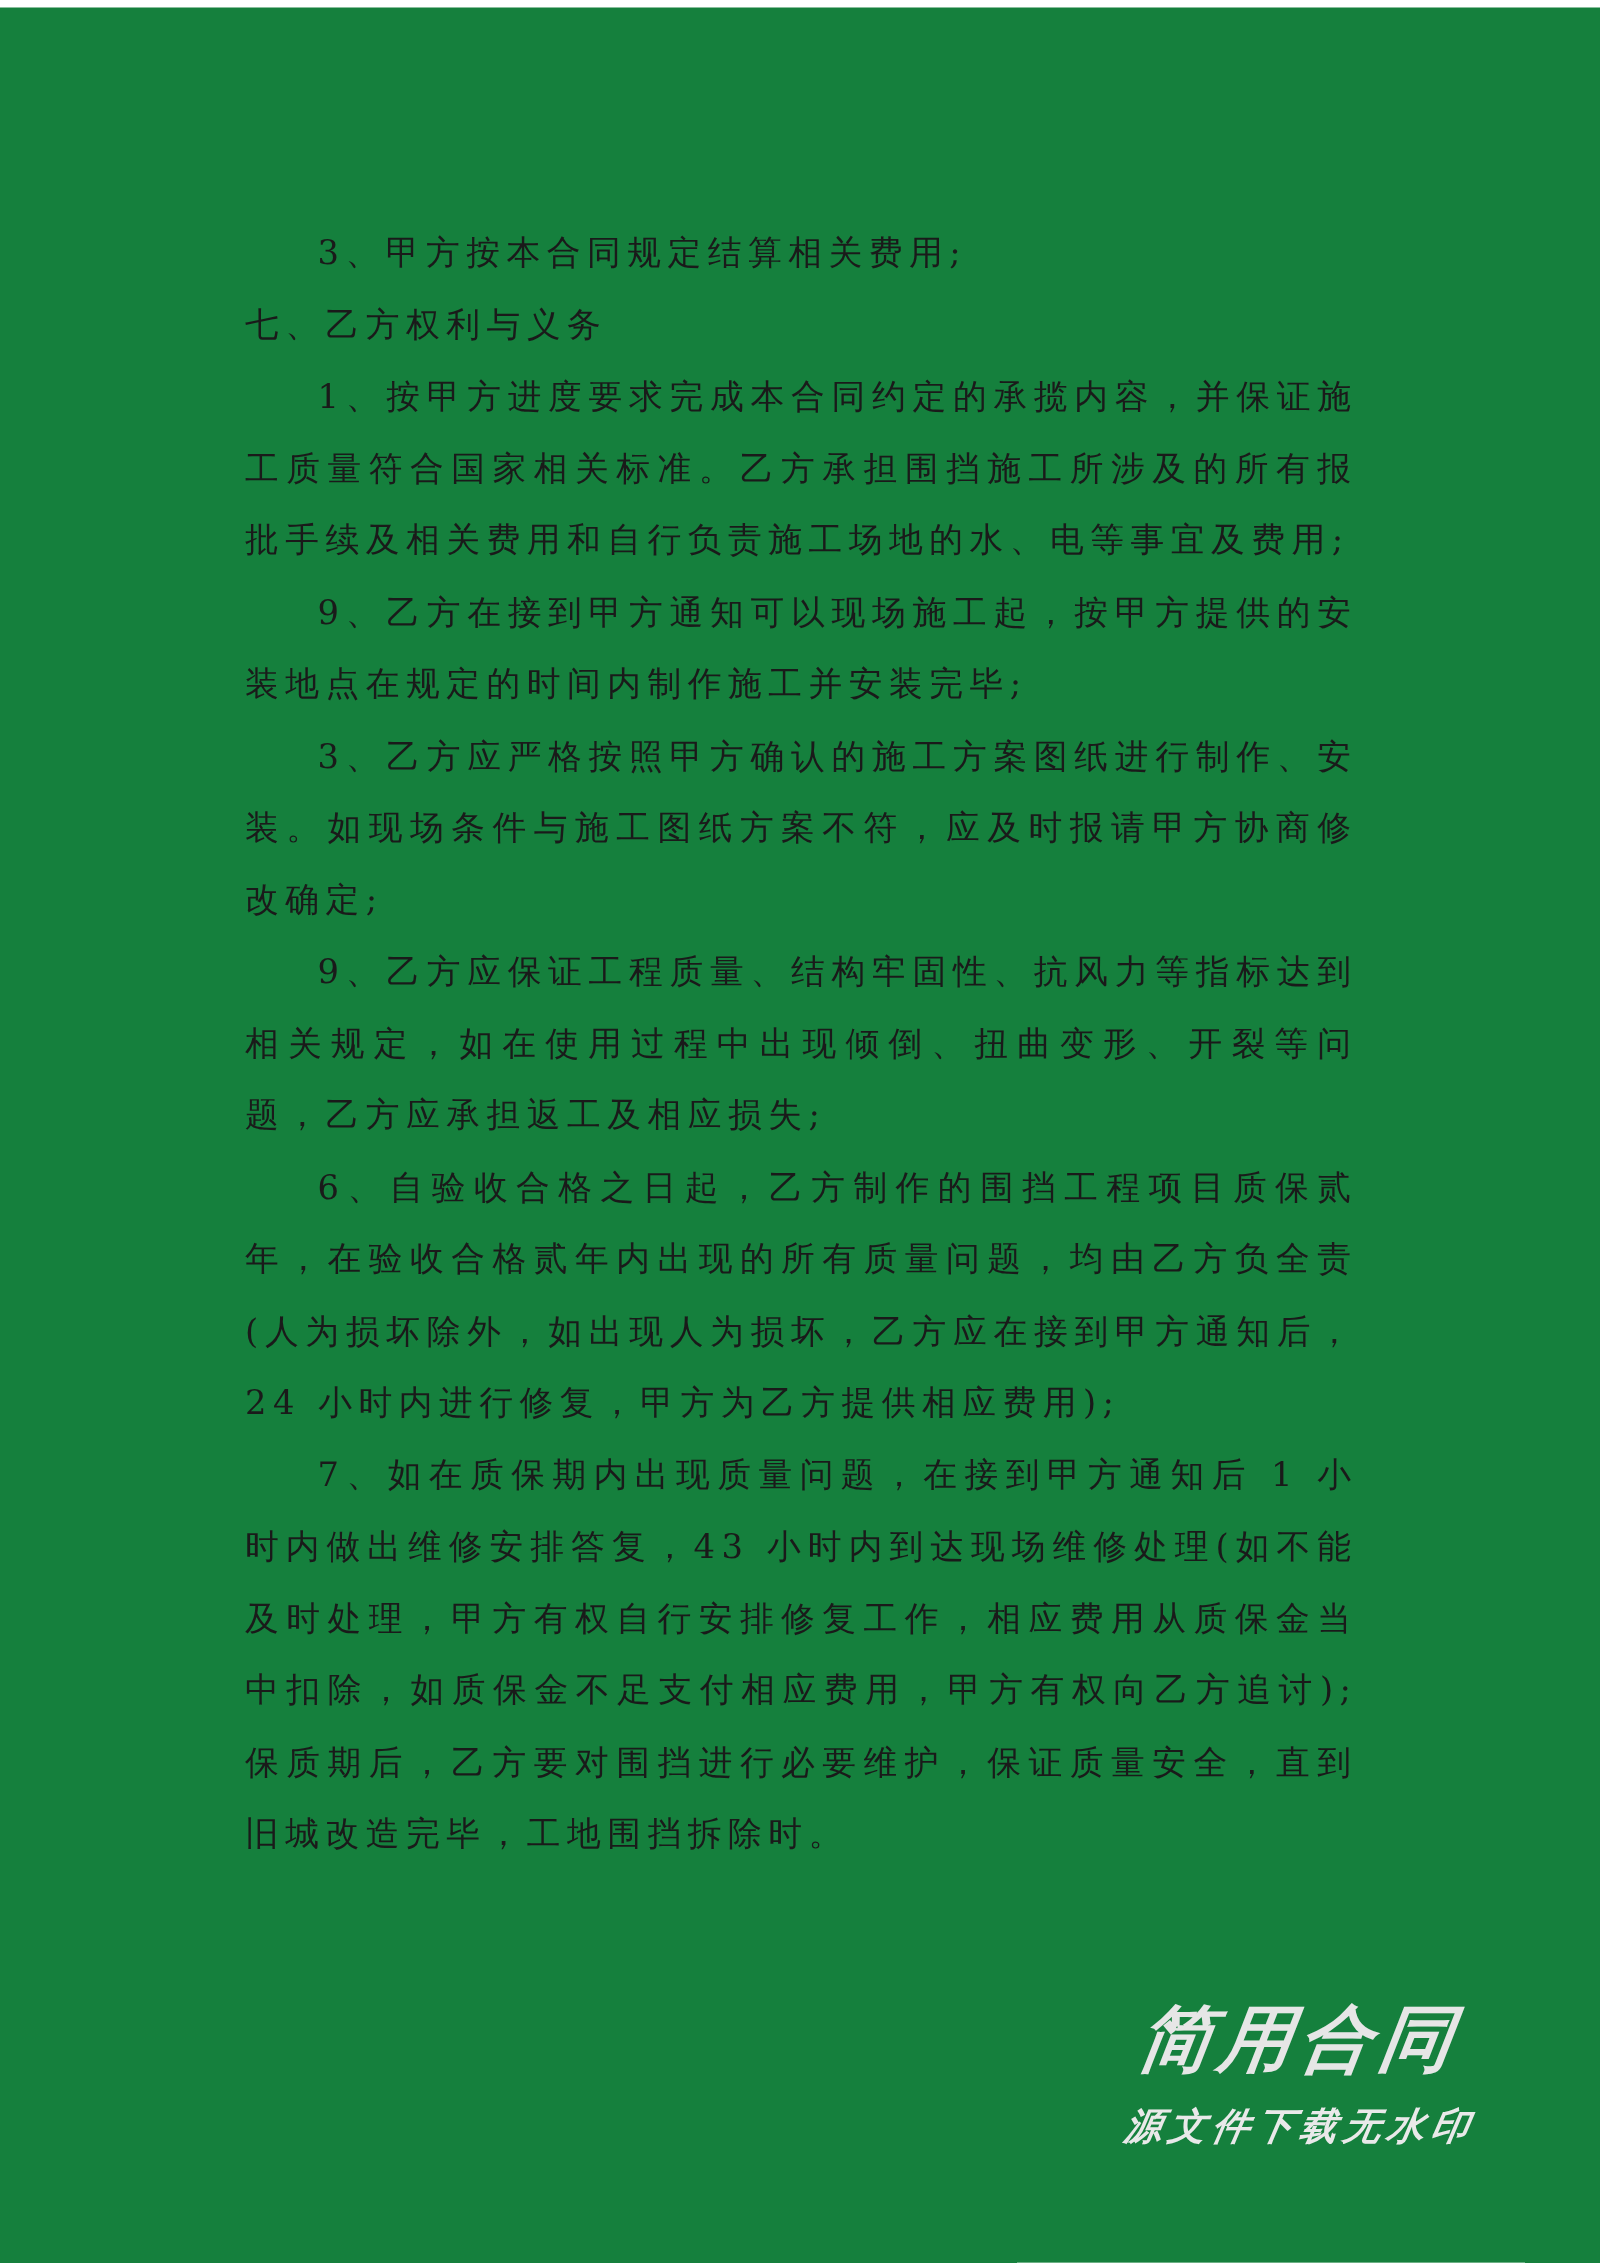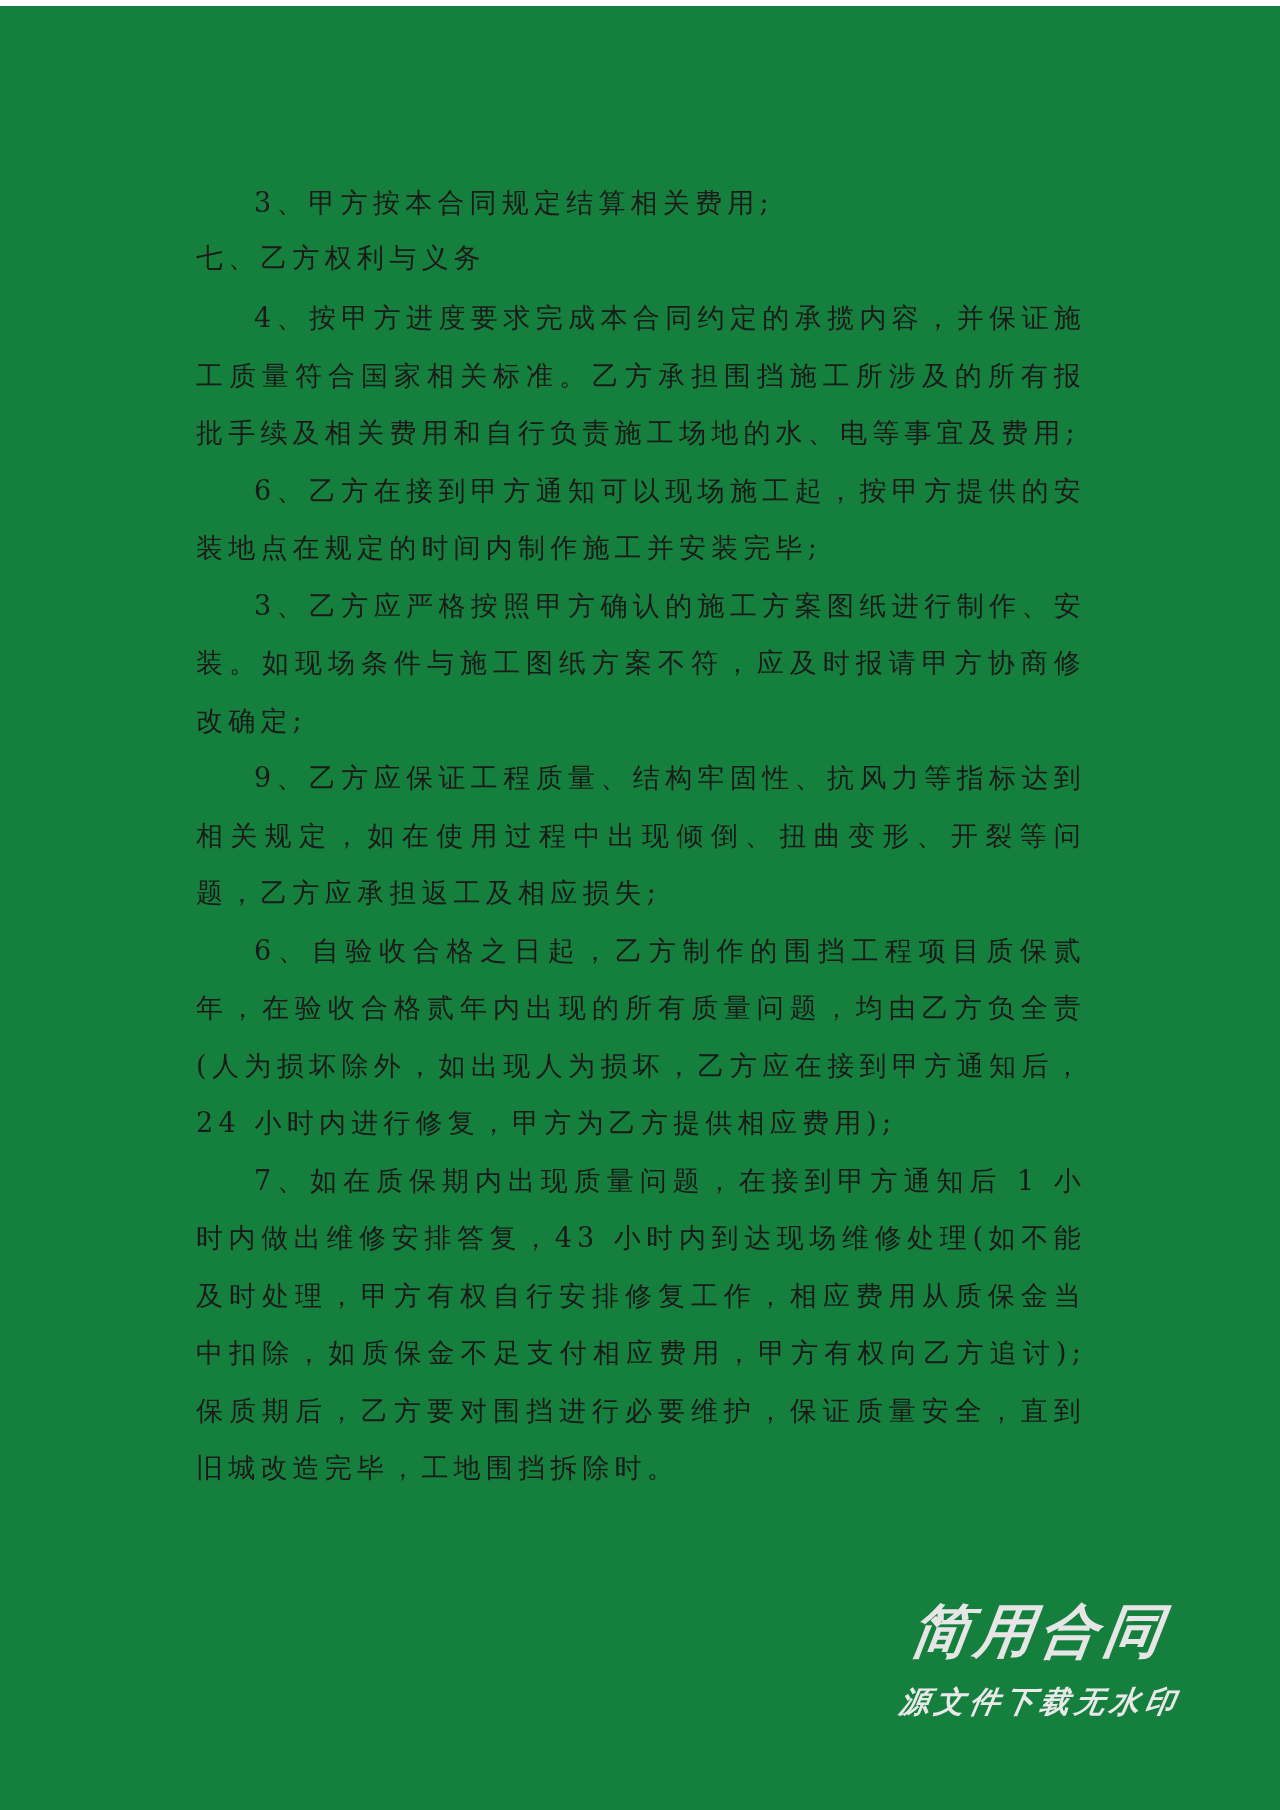--- a/index.html
+++ b/index.html
@@ -39,21 +39,20 @@
     }
     .para.indent {
       text-indent: 58px;
     }
     .para.first {
       text-indent: 58px;
     }
     .heading {
       margin: 0;
       text-indent: 0;
-      font-family: Liberation Mono, monospace;
     }
     .watermark {
       position: absolute;
       left: 880px;
       top: 1590px;
       width: 320px;
       text-align: center;
       color: #e6e6e6;
       font-family: "DejaVu Sans", "Liberation Sans", sans-serif;
       font-weight: bold;
@@ -77,22 +76,22 @@
       color: #e9e9e9;
     }
   </style>
 </head>
 <body>
 
 <div class="page">
   <div class="content">
     <p class="para first">3、甲方按本合同规定结算相关费用;</p>
     <p class="heading">七、乙方权利与义务</p>
-    <p class="para indent">4、按甲方进度要求完成本合同约定的承揽内容，并保证施工质量符合国家相关标准。乙方承担围挡施工所涉及的所有报批手续及相关费用和自行负责施工场地的水、电等事宜及费用;</p>
-    <p class="para indent">6、乙方在接到甲方通知可以现场施工起，按甲方提供的安装地点在规定的时间内制作施工并安装完毕;</p>
+    <p class="para indent">1、按甲方进度要求完成本合同约定的承揽内容，并保证施工质量符合国家相关标准。乙方承担围挡施工所涉及的所有报批手续及相关费用和自行负责施工场地的水、电等事宜及费用;</p>
+    <p class="para indent">9、乙方在接到甲方通知可以现场施工起，按甲方提供的安装地点在规定的时间内制作施工并安装完毕;</p>
     <p class="para indent">3、乙方应严格按照甲方确认的施工方案图纸进行制作、安装。如现场条件与施工图纸方案不符，应及时报请甲方协商修改确定;</p>
     <p class="para indent">9、乙方应保证工程质量、结构牢固性、抗风力等指标达到相关规定，如在使用过程中出现倾倒、扭曲变形、开裂等问题，乙方应承担返工及相应损失;</p>
     <p class="para indent">6、自验收合格之日起，乙方制作的围挡工程项目质保贰年，在验收合格贰年内出现的所有质量问题，均由乙方负全责(人为损坏除外，如出现人为损坏，乙方应在接到甲方通知后，24 小时内进行修复，甲方为乙方提供相应费用);</p>
     <p class="para indent">7、如在质保期内出现质量问题，在接到甲方通知后 1 小时内做出维修安排答复，43 小时内到达现场维修处理(如不能及时处理，甲方有权自行安排修复工作，相应费用从质保金当中扣除，如质保金不足支付相应费用，甲方有权向乙方追讨);保质期后，乙方要对围挡进行必要维护，保证质量安全，直到旧城改造完毕，工地围挡拆除时。</p>
   </div>
 
   <div class="watermark">
     <div class="wm-main">简用合同</div>
     <div class="wm-sub">源文件下载无水印</div>
   </div>

